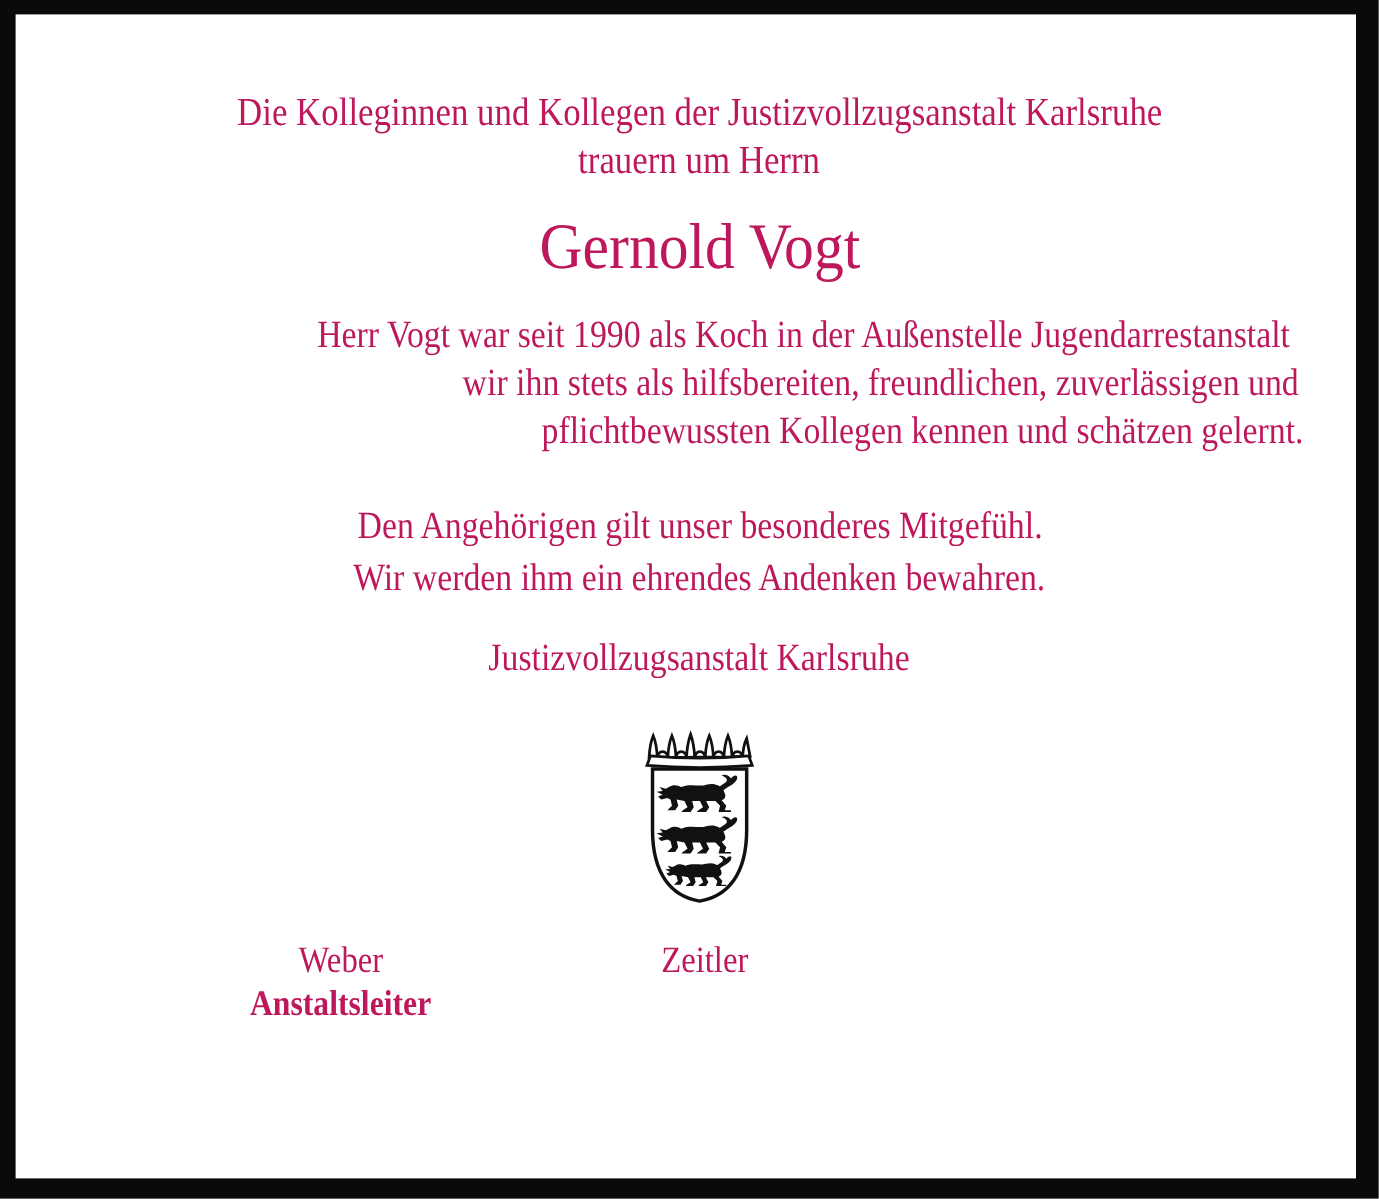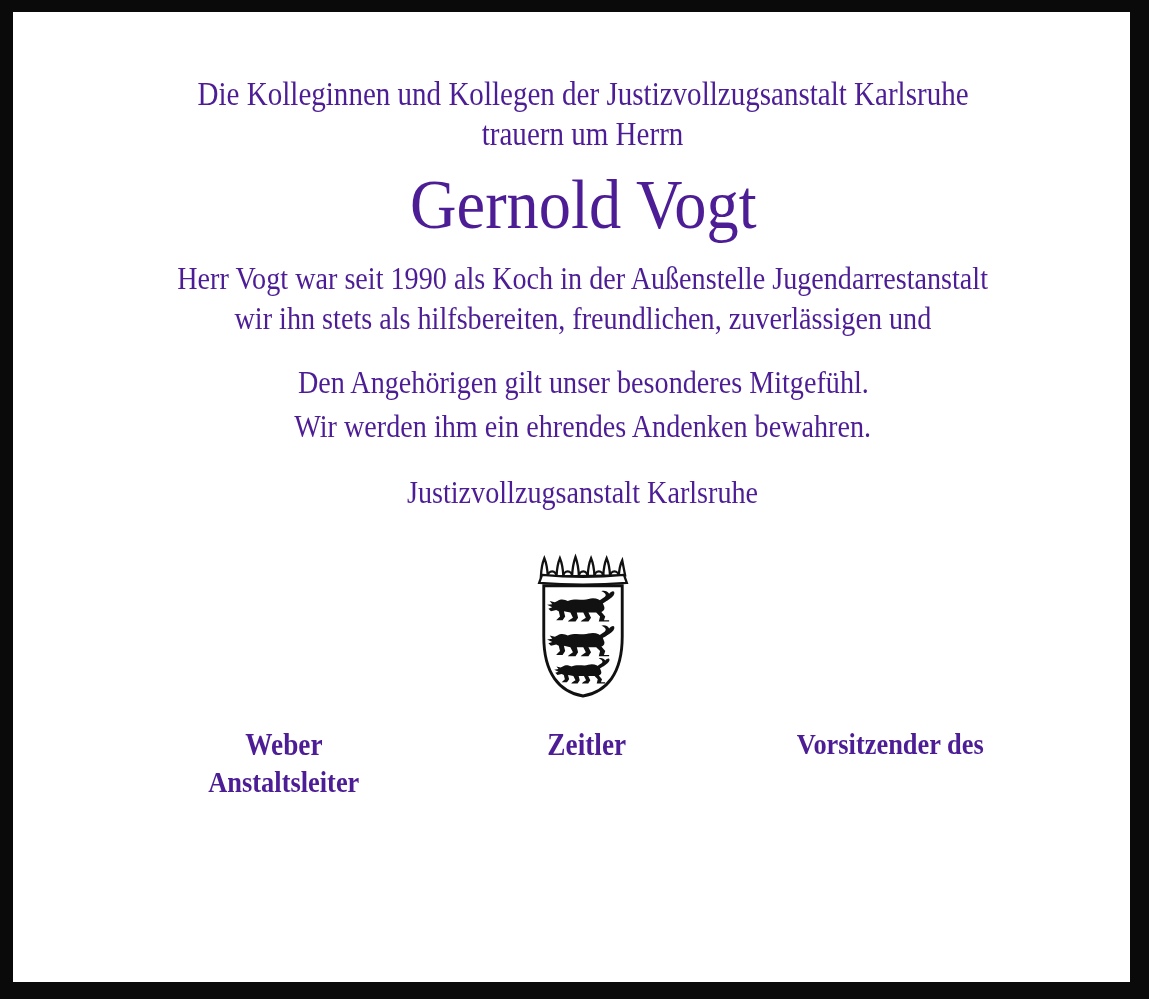--- a/index.html
+++ b/index.html
@@ -16,57 +16,58 @@
     background: #0a0a0a;
     margin: 0 auto;
   }
   .notice-paper {
     position: absolute;
     left: 13px;
     top: 12px;
     right: 19px;
     bottom: 17px;
     background: #ffffff;
-    color: #4c1d95;
+    color: #be185d;
     text-align: center;
     overflow: hidden;
     padding-left: 23px;
   }
   .content {
     padding-top: 62px;
   }
   .cond {
     display: inline-block;
     transform: scaleX(0.88);
     transform-origin: 50% 50%;
     white-space: nowrap;
   }
   .intro-line {
     font-size: 33px;
     line-height: 40px;
   }
   .deceased-name {
     margin-top: 14px;
-    font-size: 70px;
+    font-size: 54px;
     line-height: 74px;
     font-weight: 400;
   }
   .deceased-name .cond { transform: scaleX(0.92); }
   .body-par {
     margin-top: 16px;
   }
   .body-line {
     font-size: 32px;
     line-height: 40px;
+    text-align: right;
   }
   .single-line {
     font-size: 32px;
     line-height: 40px;
   }
-  .condolence { margin-top: 24px; font-family: Liberation Serif, serif; }
+  .condolence { margin-top: 39px; font-family: Liberation Serif, serif; }
   .remembrance { margin-top: 4px; }
   .organization { margin-top: 26px; font-family: Liberation Serif, serif; }
   .crest-wrap {
     margin-top: 38px;
     height: 150px;
     display: flex;
     justify-content: center;
     align-items: flex-start;
   }
   .crest-wrap svg { display: block; }
@@ -75,21 +76,21 @@
     display: flex;
     justify-content: space-between;
     padding: 0 88px 0 96px;
   }
   .signature-col {
     width: 330px;
   }
   .signatory-name {
     font-size: 31px;
     line-height: 38px;
-    font-weight: 700;
+    font-weight: 400;
   }
   .signatory-role {
     font-size: 30px;
     line-height: 36px;
     font-weight: bold;
   }
 </style>
 </head>
 <body>
 
@@ -107,20 +108,23 @@
       <div class="deceased-name">
         <span class="cond">Gernold Vogt</span>
       </div>
 
       <div class="body-par">
         <div class="body-line">
           <span class="cond">Herr Vogt war seit 1990 als Koch in der Außenstelle Jugendarrestanstalt</span>
         </div>
         <div class="body-line">
           <span class="cond">wir ihn stets als hilfsbereiten, freundlichen, zuverlässigen und</span>
+        </div>
+        <div class="body-line">
+          <span class="cond">pflichtbewussten Kollegen kennen und schätzen gelernt.</span>
         </div>
       </div>
 
       <div class="single-line condolence">
         <span class="cond">Den Angehörigen gilt unser besonderes Mitgefühl.</span>
       </div>
 
       <div class="single-line remembrance">
         <span class="cond">Wir werden ihm ein ehrendes Andenken bewahren.</span>
       </div>
@@ -180,21 +184,18 @@
           <div class="signatory-role">
             <span class="cond">Anstaltsleiter</span>
           </div>
         </div>
         <div class="signature-col">
           <div class="signatory-name">
             <span class="cond">Zeitler</span>
           </div>
         </div>
         <div class="signature-col">
-          <div class="signatory-role">
-            <span class="cond">Vorsitzender des</span>
-          </div>
         </div>
       </div>
 
     </div>
   </div>
 </div>
 
 </body></html>

